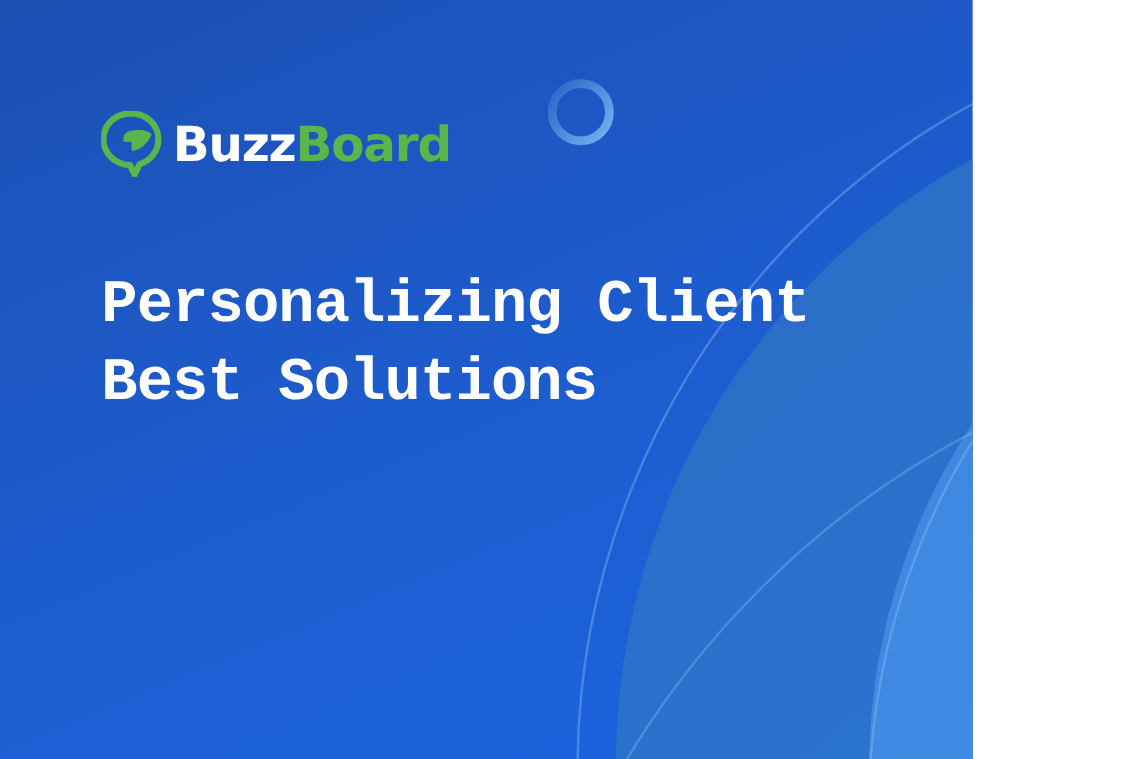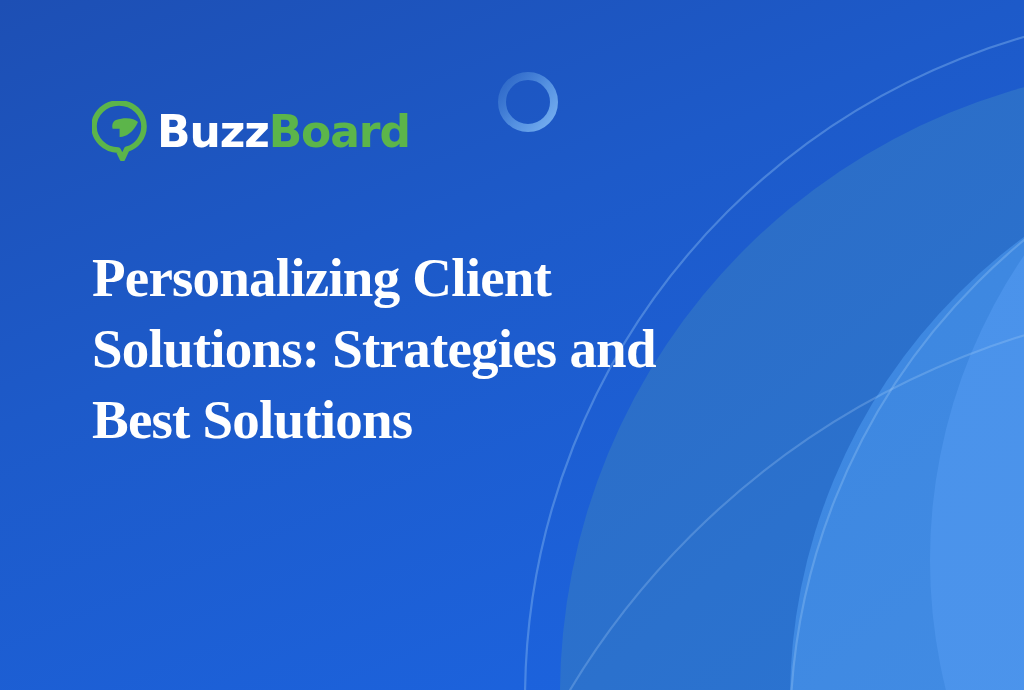--- a/index.html
+++ b/index.html
@@ -7,21 +7,21 @@
     margin: 0;
     padding: 0;
     background: #ffffff;
   }
   body {
     font-family: "Liberation Sans", sans-serif;
   }
 
   .banner {
     position: relative;
-    width: 1024px;
+    width: 884px;
     height: 690px;
     overflow: hidden;
     background: #1B55C0;
   }
 
   
   .bg-svg {
     position: absolute;
     inset: 0;
     width: 1024px;
@@ -58,21 +58,21 @@
   .logo-board { color: #5CB54A; }
 
   
   .headline {
     position: absolute;
     left: 92px;
     top: 243px;
     width: 700px;
     margin: 0;
     color: #FFFFFF;
-    font-family: Liberation Serif, serif;
+    font-family: Liberation Mono, monospace;
     font-size: 55px;
     font-weight: 700;
     line-height: 1.29;
     letter-spacing: -0.8px;
     text-rendering: optimizeLegibility;
   }
   .headline-line { display: block; white-space: nowrap; }
 </style>
 </head>
 <body>
@@ -139,17 +139,16 @@
                L20.6 27.8
                C19.6 23.8 21.0 20.2 24.0 19.0 Z" fill="#5CB54A"></path>
     </svg>
     <div class="logo-wordmark">
       <span class="logo-buzz">Buzz</span><span class="logo-board">Board</span>
     </div>
   </div>
 
   <h1 class="headline">
     <span class="headline-line">Personalizing Client</span>
-    <span class="headline-line">Solutions: Strategies and</span>
     <span class="headline-line">Best Solutions</span>
   </h1>
 
 </div>
 
 </body></html>

